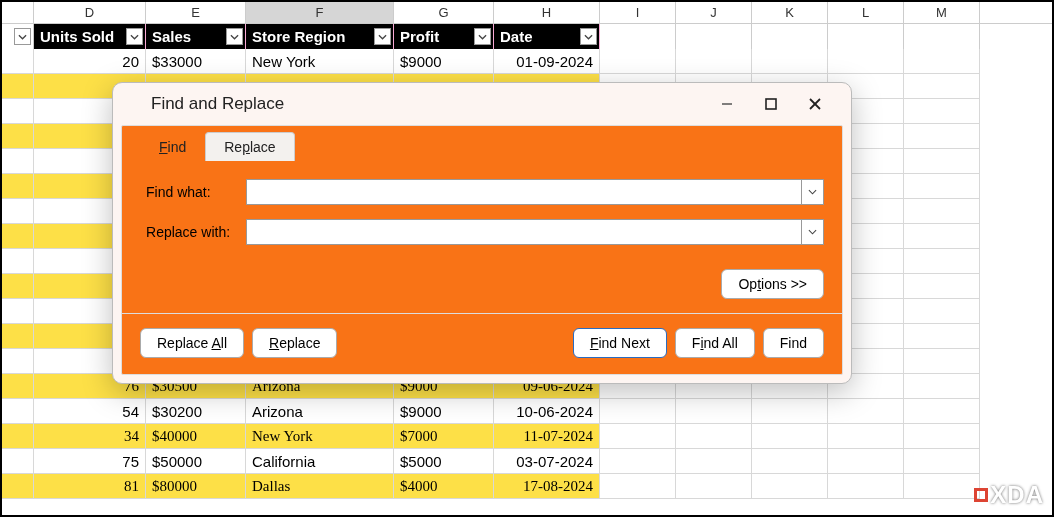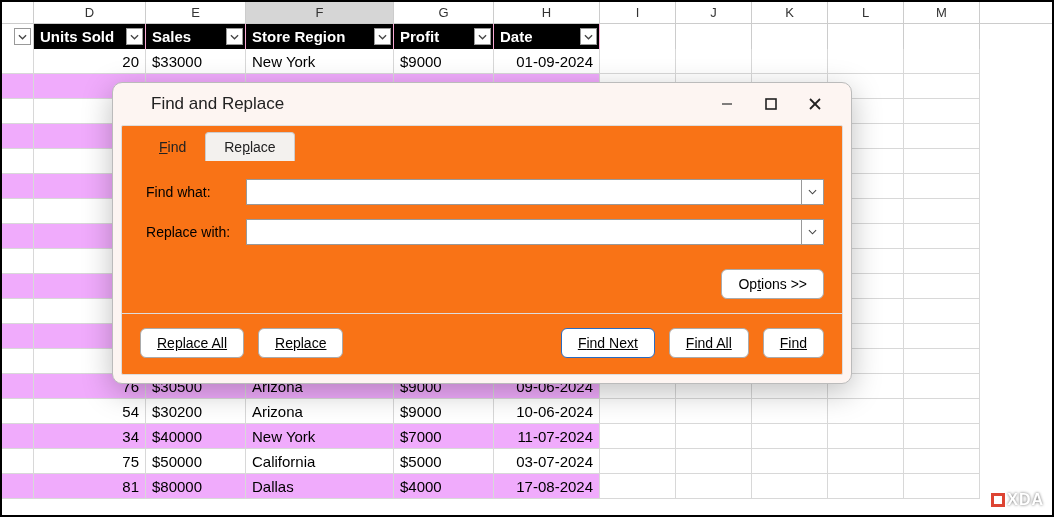--- a/index.html
+++ b/index.html
@@ -59,21 +59,21 @@
       background: #fff;
       border: 1px solid #999;
       display: flex; align-items:center; justify-content:center;
       flex: 0 0 auto;
     }
     .filter-btn svg { width: 9px; height: 6px; }
     .blank-header { background:#fff; border-right:1px solid #ccc; }
     
     .data-rows { }
     .row { display:flex; height:25px; }
-    .row.striped .cell.band { background:#f0abfc; }
+    .row.striped .cell.band { background:#fde047;font-family:Liberation Serif, serif; }
     .cell {
       flex: 0 0 auto;
       border-right: 1px solid #d8d8d8;
       border-bottom: 1px solid #d8d8d8;
       padding: 0 6px;
       display:flex;
       align-items:center;
       font-size:15px;
       color:#000;
     }
@@ -144,31 +144,30 @@
     .options-row { display:flex; justify-content:flex-end; padding:0 18px 14px 0;}
     .btn {
       border:1px solid #aaa;
       background:#fff;
       padding:6px 16px;
       font-size:14px;
       border-radius:6px;
       font-family:inherit;
     }
     .btn-row {
-      display:flex; gap:14px; padding:14px 18px 16px 18px;
+      display:flex; gap:8px; padding:14px 18px 16px 18px;
       border-top:1px solid #ddd;
-      text-decoration:underline;
     }
     .btn .ul { text-decoration:underline; }
     .btn.primary-outline { border:1.5px solid #2a6bbf; }
     .btn-row .spacer { flex:1; }
     
     .watermark {
       position:absolute; right:8px; bottom:6px;
-      font-size:16px; font-weight:bold; color:#fff;
+      font-size:24px; font-weight:bold; color:#fff;
       text-shadow:0 0 3px rgba(0,0,0,0.6);
       letter-spacing:1px;
       display:flex; align-items:center; gap:2px;
     }
     .watermark .sq { width:14px; height:14px; border:3px solid #d43; display:inline-block;}
   </style>
 </head>
 <body>
 
 <div class="col-letters">

